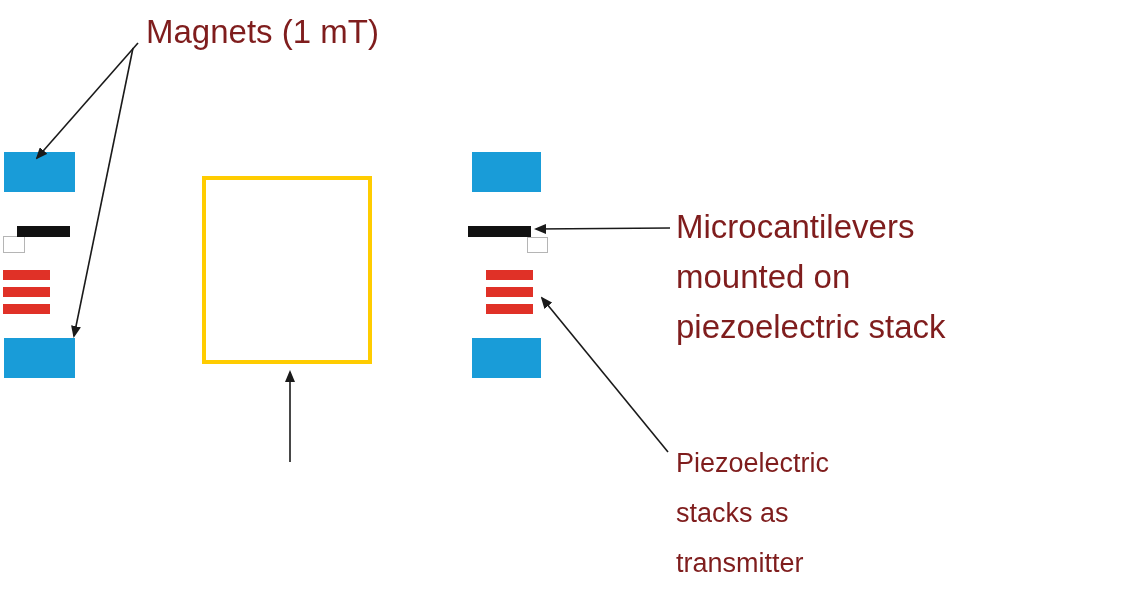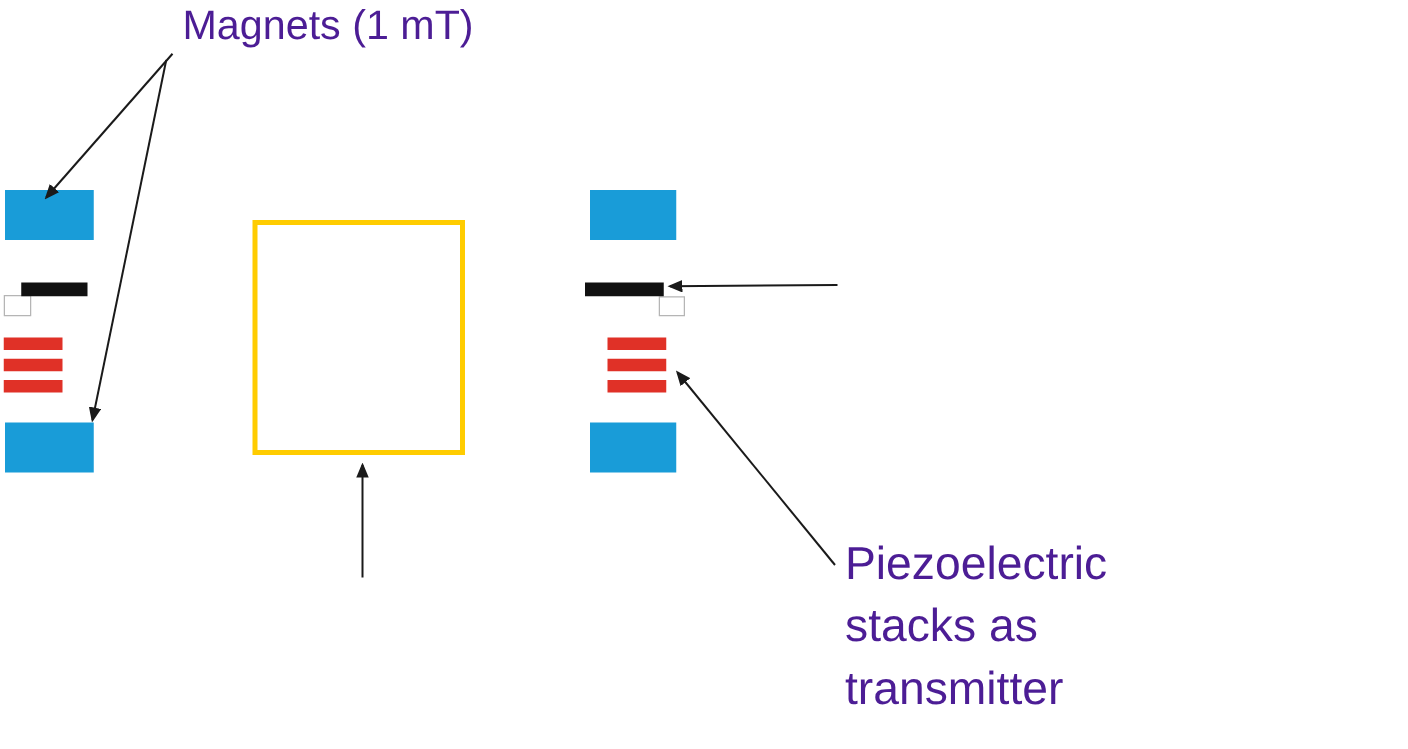--- a/index.html
+++ b/index.html
@@ -58,41 +58,42 @@
   .sample-box {
     left: 202px; top: 176px;
     width: 170px; height: 188px;
     border: 4px solid var(--sample-border, #FFCC00);
     background: #fff;
     box-sizing: border-box;
   }
 
   
   .label {
-    color: #4c1d95;
+    color: #7f1d1d;
     white-space: pre-line;
+    margin-top: 12px;
   }
   .label-magnets {
     left: 146px; top: 0px;
     font-size: 33px;
     line-height: 40px;
   }
   .label-sample {
     left: 238px; top: 466px;
     font-size: 37px;
     line-height: 44px;
   }
   .label-microcantilevers {
     left: 676px; top: 190px;
     font-size: 33px;
     line-height: 50px;
   }
   .label-piezo {
     left: 676px; top: 426px;
-    font-size: 37px;
+    font-size: 27px;
     line-height: 50px;
   }
 
   
   .arrow-layer {
     left: 0; top: 0;
     width: 1126px;
     height: 599px;
     pointer-events: none;
   }
@@ -126,20 +127,23 @@
   <div class="abs mount mount-right"></div>
   <div class="abs cantilever cantilever-right"></div>
   <div class="abs piezo-stack piezo-right">
     <div class="piezo-bar"></div>
     <div class="piezo-bar"></div>
     <div class="piezo-bar"></div>
   </div>
   <div class="abs magnet magnet-right-bottom"></div>
 
   <div class="abs label label-magnets">Magnets (1 mT)</div>
+  <div class="abs label label-microcantilevers">Microcantilevers
+mounted on
+piezoelectric stack</div>
   <div class="abs label label-piezo">Piezoelectric
 stacks as
 transmitter</div>
 
   <svg class="abs arrow-layer" viewBox="0 0 1126 599" xmlns="http://www.w3.org/2000/svg">
     <defs>
       <marker id="arrowhead" markerWidth="12" markerHeight="10" refX="10" refY="5" orient="auto" markerUnits="userSpaceOnUse">
         <path class="arrow-head-shape" d="M0,0 L12,5 L0,10 z"></path>
       </marker>
     </defs>

